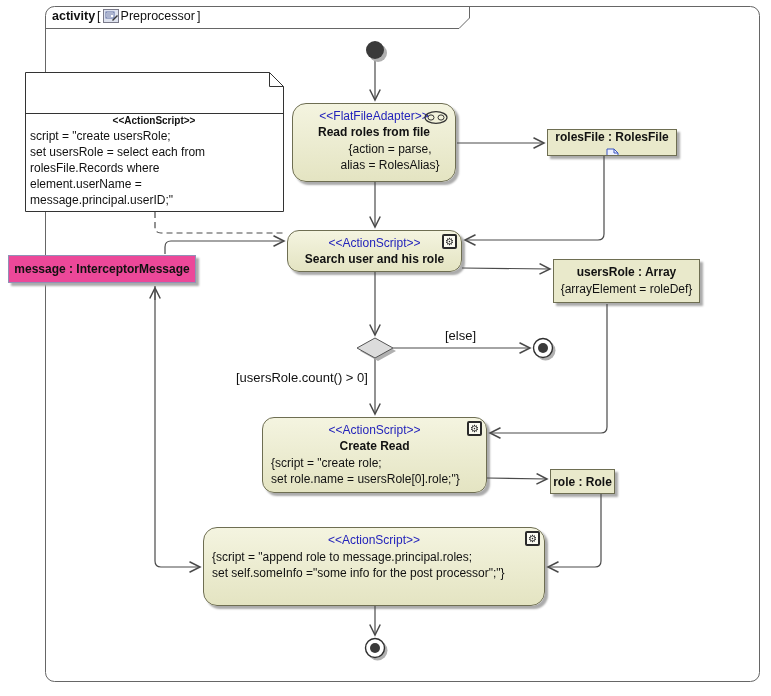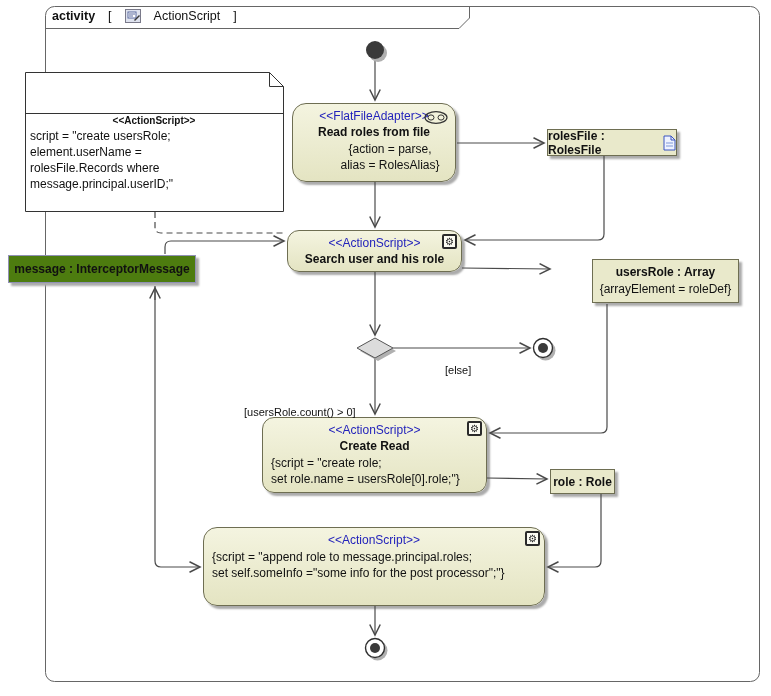--- a/index.html
+++ b/index.html
@@ -2,21 +2,21 @@
 <html><head>
 <meta charset="utf-8">
 <style>
   html,body{margin:0;padding:0;background:#fff;}
   #canvas{position:relative;width:771px;height:696px;background:#ffffff;overflow:hidden;
           font-family:"Liberation Sans",sans-serif;color:#111;}
   svg.layer{position:absolute;left:0;top:0;pointer-events:none;}
   #bg{z-index:1;} #edges{z-index:5;}
 
   
-  .frame-title{position:absolute;left:52px;top:9px;z-index:3;display:flex;align-items:flex-end;gap:13px;
+  .frame-title{position:absolute;left:52px;top:9px;z-index:3;display:flex;align-items:flex-end;gap:2px;
                font-size:12.5px;white-space:nowrap;}
   .frame-title .kw{font-weight:bold;}
 
   
   .note-stereo{position:absolute;left:25px;top:115px;width:258px;text-align:center;z-index:3;
                font-size:10px;font-weight:bold;}
   .note-body{position:absolute;left:30px;top:128px;width:250px;z-index:3;font-size:12px;line-height:16px;}
 
   
   .action{position:absolute;z-index:2;box-sizing:border-box;text-align:center;
@@ -29,26 +29,26 @@
   .action .body.left{text-align:left;padding-left:8px;}
   .gear{position:absolute;top:3px;right:4px;width:15px;height:15px;box-sizing:border-box;
         border:2px solid #2a2a2a;border-radius:2px;background:#fbfbf2;
         display:flex;align-items:center;justify-content:center;font-size:10px;line-height:10px;color:#222;}
   .adapter-ic{position:absolute;top:7px;right:7px;width:24px;height:13px;}
 
   
   .obj{position:absolute;z-index:2;box-sizing:border-box;background:#e9e9cb;
        border:1px solid #6e6e52;box-shadow:3px 3px 2px #ababab;
        display:flex;align-items:center;justify-content:center;
-       font-size:12px;font-weight:bold;}
+       font-size:12px;font-weight:bold;flex-direction:column;}
   .obj .constraint{font-weight:normal;}
-  .obj.col{flex-direction:column;line-height:17px;margin-left:39px;}
-  .obj.msg{background:#4d7c0f;border-color:#9191b5;}
+  .obj.col{flex-direction:column;line-height:17px;}
+  .obj.msg{background:#ec4899;border-color:#9191b5;}
 
-  .guard{position:absolute;z-index:3;font-size:11px;white-space:nowrap;margin-top:36px;}
+  .guard{position:absolute;z-index:3;font-size:13px;white-space:nowrap;}
 </style>
 </head>
 <body>
 
 <div id="canvas">
 
   <svg id="bg" class="layer" width="771" height="696">
     <rect x="45.5" y="6.5" width="714" height="675" rx="9" fill="#ffffff" stroke="#666"></rect>
     <path d="M45.5,28.5 L459,28.5 L469.5,18 L469.5,6.5" fill="none" stroke="#666"></path>
     <polygon points="25.5,72.5 269.5,72.5 283.5,86.5 283.5,211.5 25.5,211.5" fill="#ffffff" stroke="#333"></polygon>
@@ -59,29 +59,30 @@
   <div class="frame-title">
     <span class="kw">activity</span>
     <span>[</span>
     <svg width="16" height="14">
       <rect x="0.5" y="0.5" width="15" height="13" fill="#dfe3ef" stroke="#7a7a8a"></rect>
       <rect x="3" y="3" width="8" height="6" fill="#ffffff" stroke="#5a6aa0"></rect>
       <line x1="4" y1="5" x2="10" y2="5" stroke="#5a6aa0"></line>
       <line x1="4" y1="7" x2="8" y2="7" stroke="#5a6aa0"></line>
       <path d="M9,11 L14,6 L15,7 L10,12 Z" fill="#3a3a3a"></path>
     </svg>
-    <span>ActionScript</span>
+    <span>Preprocessor</span>
     <span>]</span>
   </div>
 
   <div class="note-stereo">&lt;&lt;ActionScript&gt;&gt;</div>
   <div class="note-body">
     <div>script = "create usersRole;</div>
+    <div>set usersRole = select each from</div>
+    <div>rolesFile.Records where</div>
     <div>element.userName =</div>
-    <div>rolesFile.Records where</div>
     <div>message.principal.userID;"</div>
   </div>
 
   <div class="action" style="left:292px;top:103px;width:164px;height:79px;border-radius:14px;">
     <svg class="adapter-ic" viewBox="0 0 24 13">
       <ellipse cx="12" cy="6.5" rx="11" ry="5.8" fill="none" stroke="#333" stroke-width="1.2"></ellipse>
       <ellipse cx="7" cy="6.5" rx="3" ry="2.6" fill="none" stroke="#333"></ellipse>
       <ellipse cx="17" cy="6.5" rx="3" ry="2.6" fill="none" stroke="#333"></ellipse>
     </svg>
     <div class="stereo">&lt;&lt;FlatFileAdapter&gt;&gt;</div>
@@ -134,21 +135,21 @@
 
   <div class="obj" style="left:550px;top:469px;width:65px;height:25px;">
     <span>role : Role</span>
   </div>
 
   <div class="obj msg" style="left:8px;top:255px;width:188px;height:28px;">
     <span>message : InterceptorMessage</span>
   </div>
 
   <div class="guard" style="left:445px;top:328px;">[else]</div>
-  <div class="guard" style="left:244px;top:370px;">[usersRole.count() &gt; 0]</div>
+  <div class="guard" style="left:236px;top:370px;">[usersRole.count() &gt; 0]</div>
 
   <svg id="edges" class="layer" width="771" height="696">
     <defs>
       <marker id="oa" viewBox="0 0 12 12" refX="10" refY="5" markerWidth="14" markerHeight="14" orient="auto" markerUnits="userSpaceOnUse">
         <path d="M1,0.5 L10,5 L1,9.5" fill="none" stroke="#4a4a4a" stroke-width="1.3"></path>
       </marker>
     </defs>
     <g stroke="#4a4a4a" stroke-width="1.2" fill="none">
 
       <path d="M155,212 L155,227 Q155,233 161,233 L286,233" stroke-dasharray="6 4"></path>

